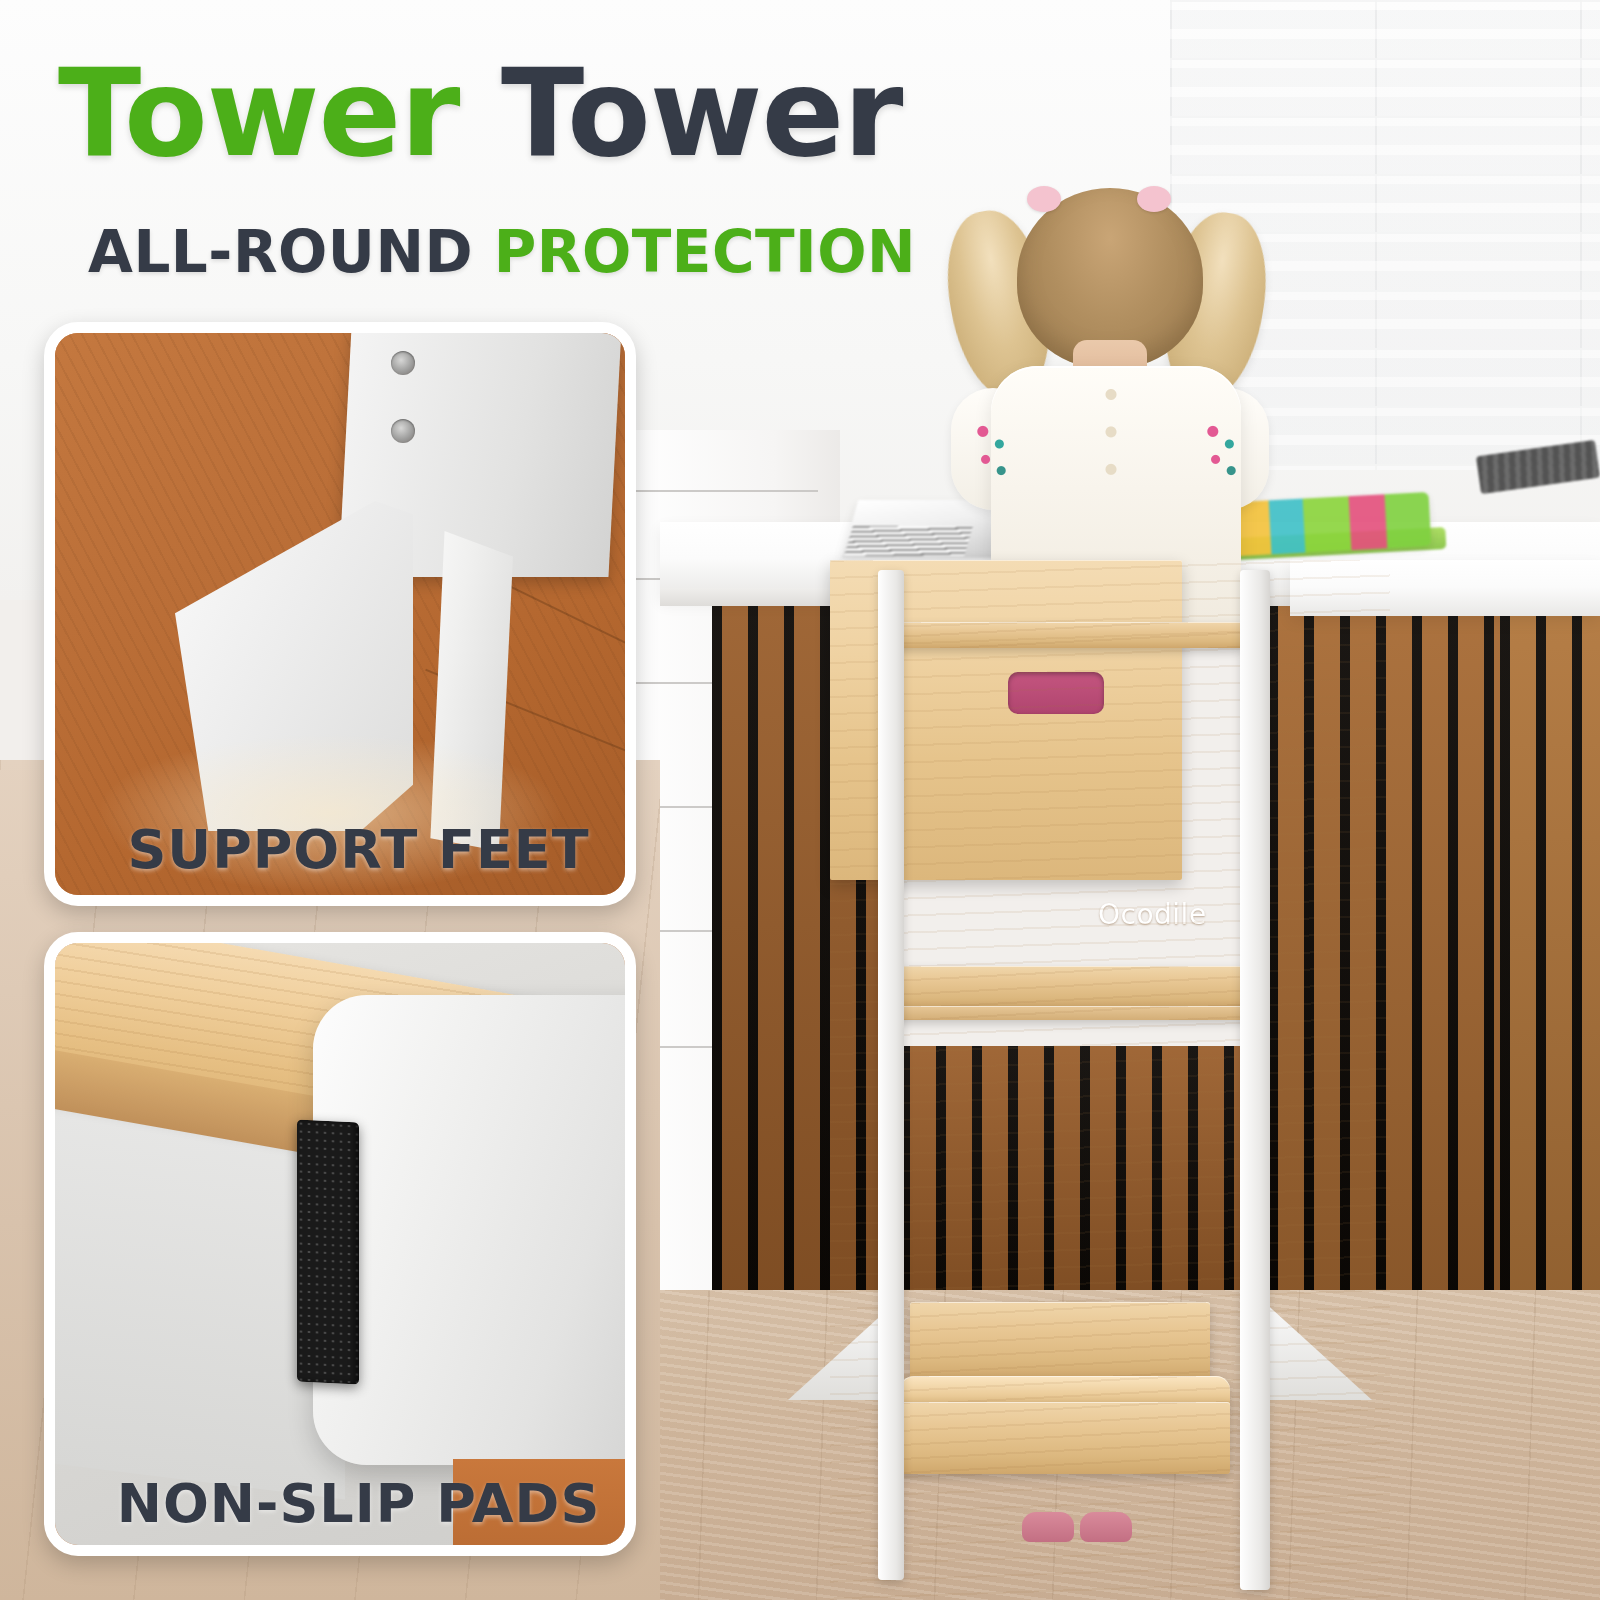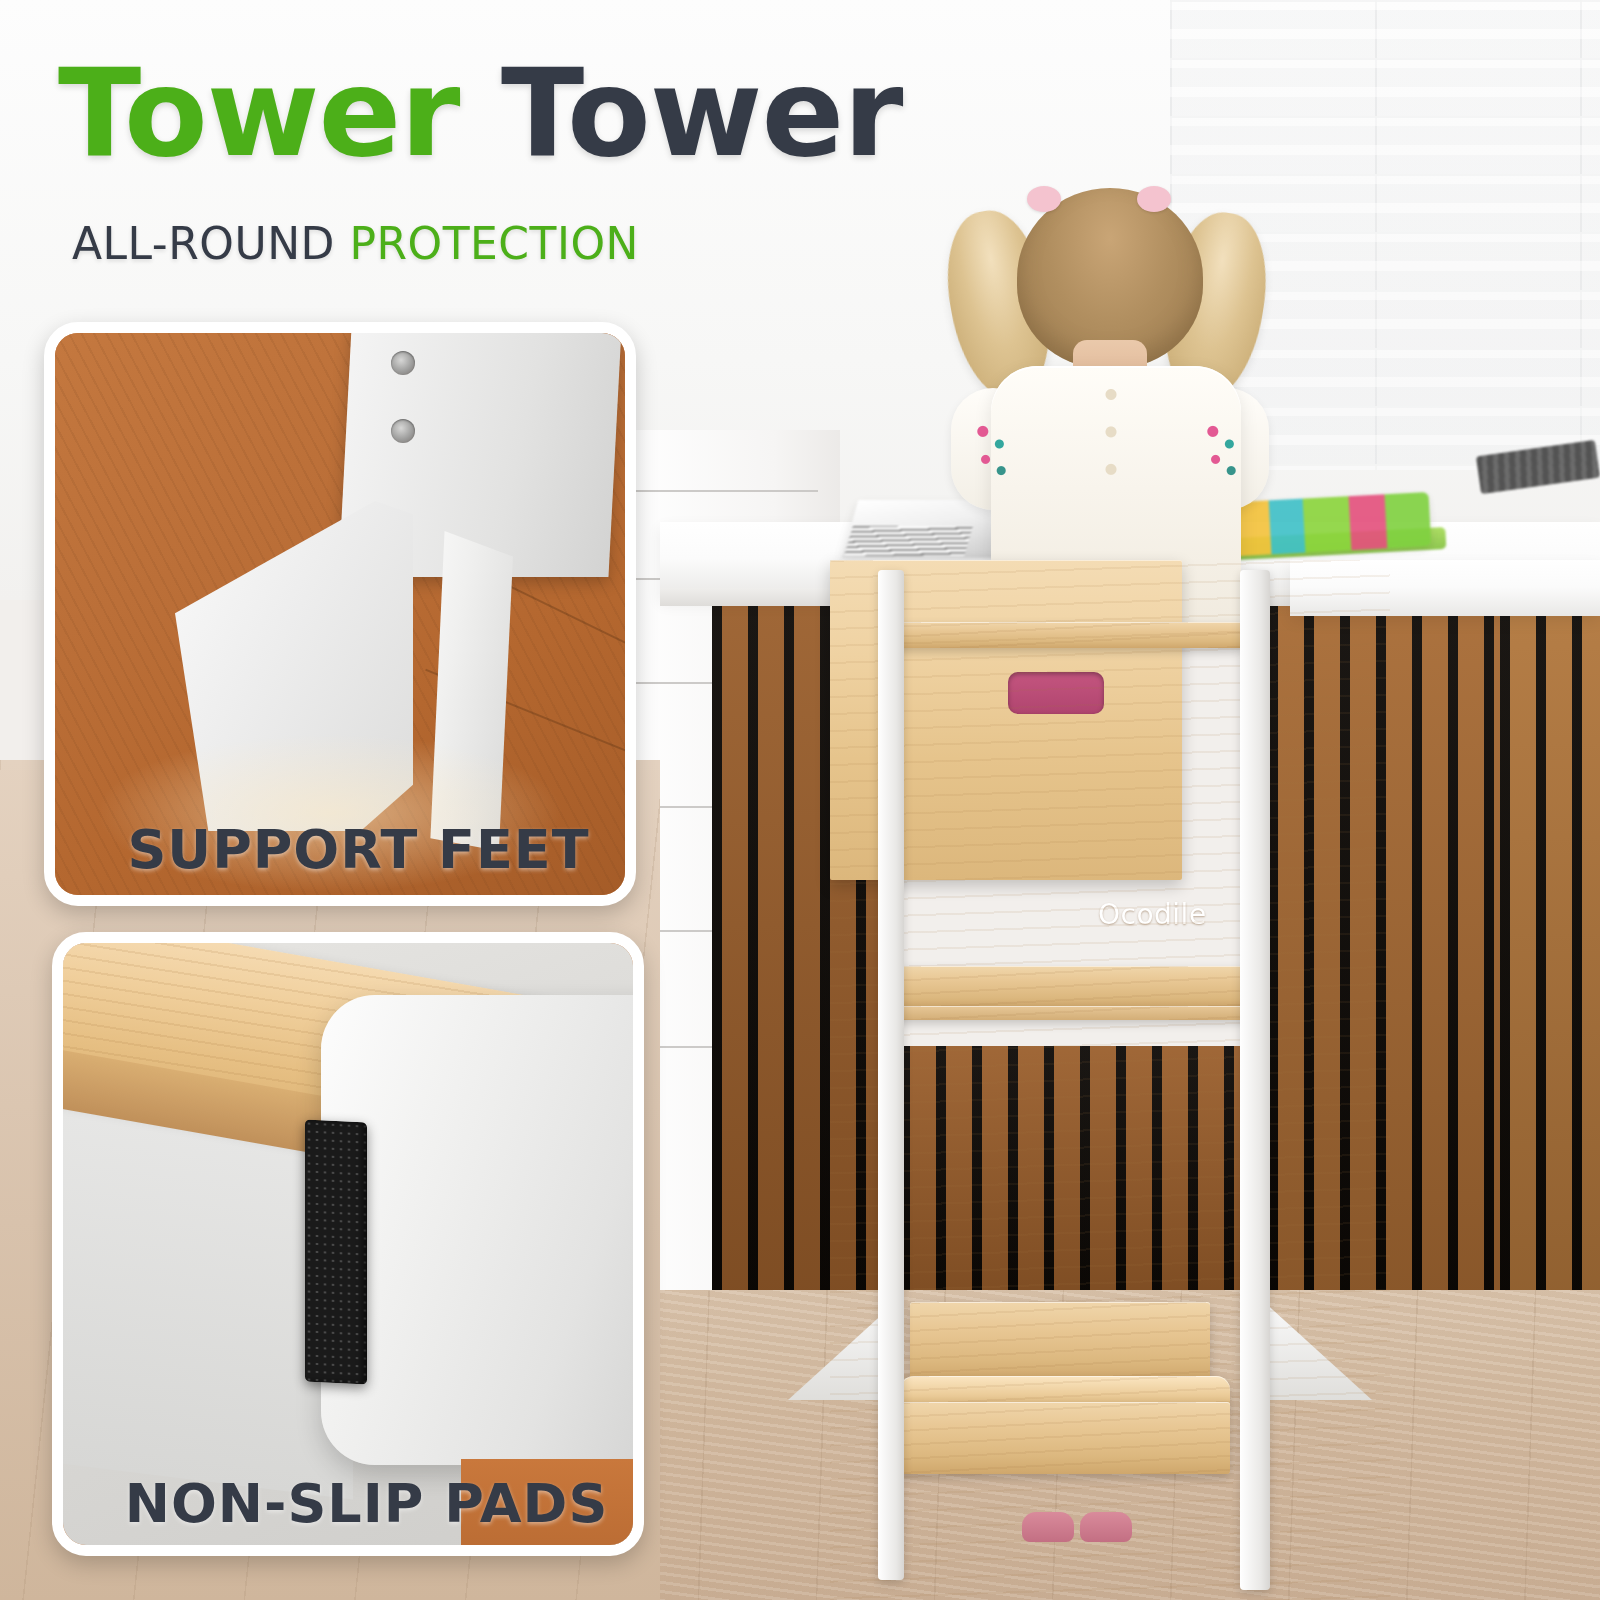--- a/index.html
+++ b/index.html
@@ -281,37 +281,37 @@
     position:absolute; left:58px; top:52px;
     font-size:122px; font-weight:bold; line-height:1.0;
     letter-spacing:-1px; white-space:nowrap;
     text-shadow:0 3px 6px rgba(0,0,0,.14);
     font-family:"DejaVu Sans", sans-serif;
   }
   .hl-green { color:#4CAF19; }
   .hl-dark  { color:#353B47; }
 
   .subhead {
-    position:absolute; left:72px; top:218px;
-    font-size:44px; font-weight:normal; letter-spacing:.5px;
+    position:absolute; left:88px; top:218px;
+    font-size:58px; font-weight:bold; letter-spacing:.5px;
     white-space:nowrap;
     text-shadow:0 2px 4px rgba(0,0,0,.12);
     font-family:"DejaVu Sans", sans-serif;
   }
   .sh-dark  { color:#353B47; }
   .sh-green { color:#4CAF19; }
 
   
   .card {
     position:absolute; border:11px solid #ffffff; border-radius:34px;
     overflow:hidden; box-shadow:0 8px 22px rgba(0,0,0,.20);
     background:#c9804a;
   }
   #card-feet { left:44px; top:322px; width:592px; height:584px; }
-  #card-pads { left:44px; top:932px; width:592px; height:624px;margin-left:8px; }
+  #card-pads { left:44px; top:932px; width:592px; height:624px; }
 
   .card-photo { position:absolute; inset:0; }
 
   
   .cf-floor {
     position:absolute; inset:0;
     background:
       repeating-linear-gradient(62deg,
         rgba(120,68,30,.13) 0px, rgba(120,68,30,.13) 2px,
         rgba(0,0,0,0) 2px, rgba(0,0,0,0) 11px),

